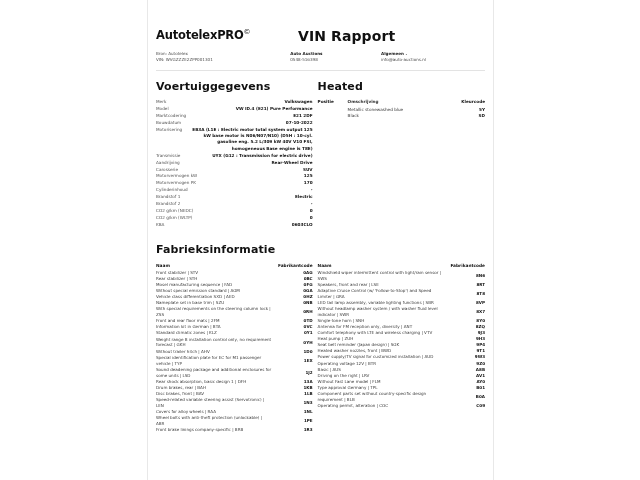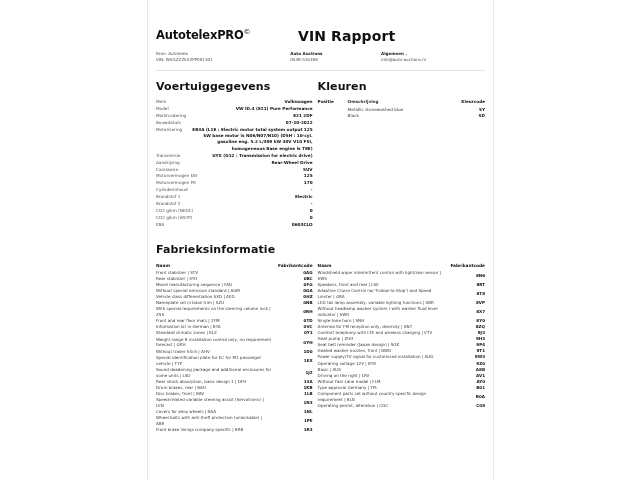--- a/index.html
+++ b/index.html
@@ -263,21 +263,21 @@
             <span class="val">0</span>
           </div>
         <div class="spec">
             <span class="lbl">KBA</span>
             <span class="val">0603CLO</span>
           </div>
       </div>
     </div>
 
     <div class="col-right">
-      <h2 class="sect">Kleuren</h2>
+      <h2 class="sect">Heated</h2>
       <div class="kl-head">
         <span class="kl-pos">Positie</span>
         <span class="kl-desc">Omschrijving</span>
         <span class="kl-code">Kleurcode</span>
       </div>
       <div class="kl-row">
         <span class="kl-pos"></span>
         <span class="kl-desc">Metallic stonewashed blue</span>
         <span class="kl-code">5Y</span>
       </div>

